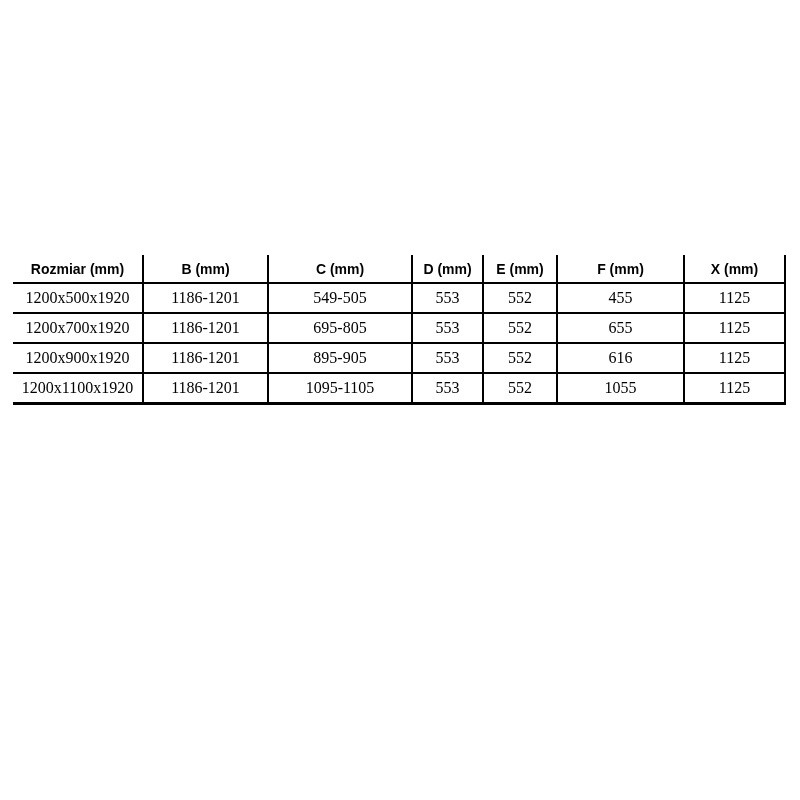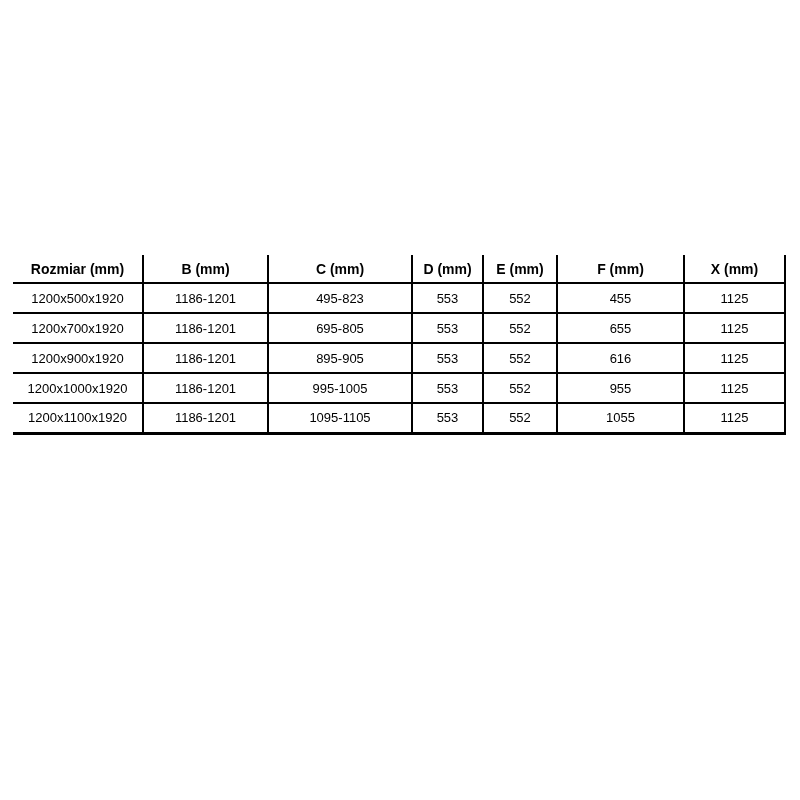--- a/index.html
+++ b/index.html
@@ -52,22 +52,23 @@
   table.spec-table td:first-child {
     border-left: none;
   }
   table.spec-table thead th {
     height: 28px;
     font-size: 14px;
     font-weight: bold;
   }
   table.spec-table tbody td {
     height: 30px;
-    font-size: 13px;
+    font-size: 16px;
     font-weight: normal;
+    font-family: Liberation Serif, serif;
   }
   table.spec-table tbody tr:last-child td {
     border-bottom: 3px solid var(--border-color);
   }
 </style>
 </head>
 <body>
 
 <div class="page">
   <div class="table-wrap">
@@ -89,21 +90,21 @@
             <th>D (mm)</th>
             <th>E (mm)</th>
             <th>F (mm)</th>
             <th>X (mm)</th>
           </tr>
       </thead>
       <tbody>
           <tr>
             <td>1200x500x1920</td>
             <td>1186-1201</td>
-            <td>495-823</td>
+            <td>549-505</td>
             <td>553</td>
             <td>552</td>
             <td>455</td>
             <td>1125</td>
           </tr>
           <tr>
             <td>1200x700x1920</td>
             <td>1186-1201</td>
             <td>695-805</td>
             <td>553</td>
@@ -114,29 +115,20 @@
           <tr>
             <td>1200x900x1920</td>
             <td>1186-1201</td>
             <td>895-905</td>
             <td>553</td>
             <td>552</td>
             <td>616</td>
             <td>1125</td>
           </tr>
           <tr>
-            <td>1200x1000x1920</td>
-            <td>1186-1201</td>
-            <td>995-1005</td>
-            <td>553</td>
-            <td>552</td>
-            <td>955</td>
-            <td>1125</td>
-          </tr>
-          <tr>
             <td>1200x1100x1920</td>
             <td>1186-1201</td>
             <td>1095-1105</td>
             <td>553</td>
             <td>552</td>
             <td>1055</td>
             <td>1125</td>
           </tr>
         </tbody>
     </table>

